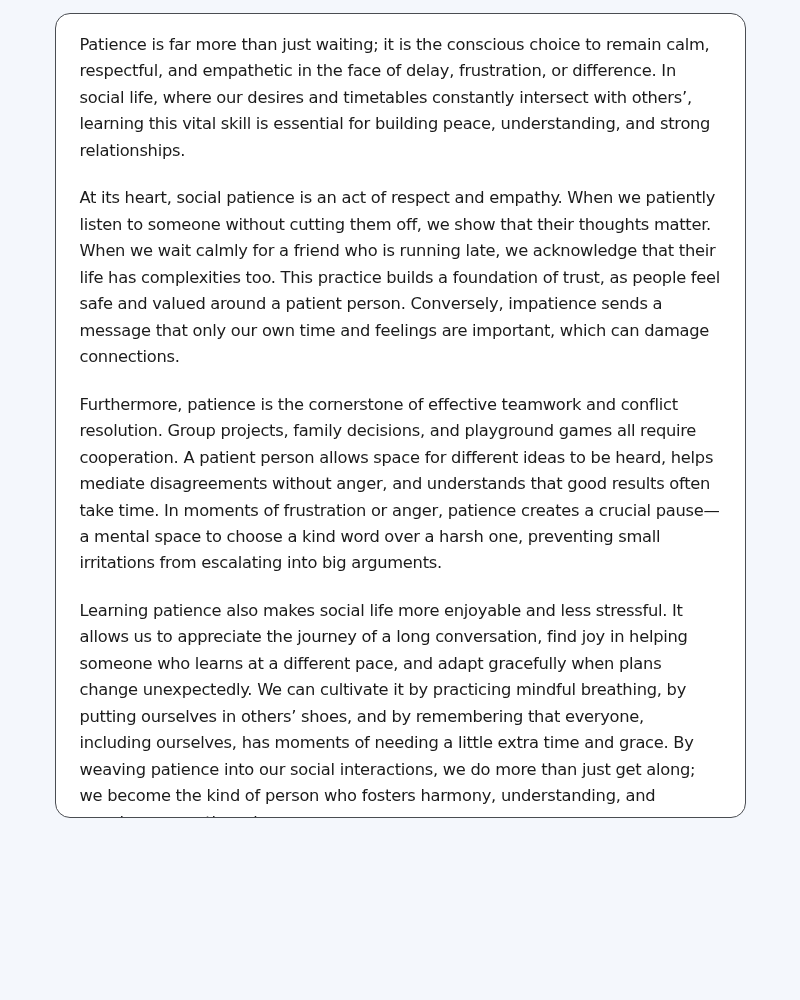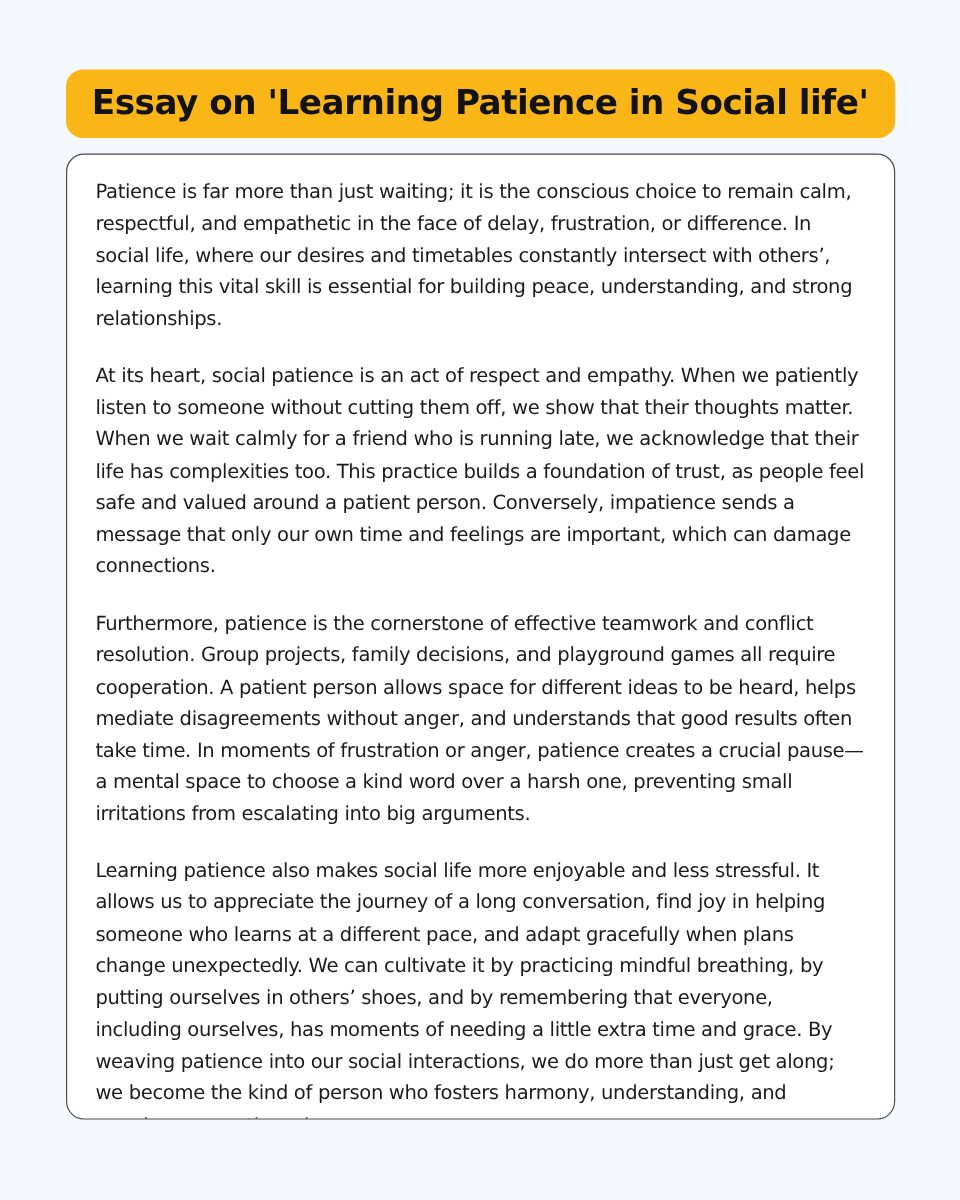--- a/index.html
+++ b/index.html
@@ -85,23 +85,20 @@
     font-weight: 700;
     letter-spacing: -0.3px;
     color: #0e4c47;
   }
 </style>
 </head>
 <body>
 
 <div class="page">
 
-  <div class="title-banner">
-    <span class="title-text">Essay on 'Learning Patience in Social life'</span>
-  </div>
 
   <div class="essay-card">
     <div class="essay-body">
       <p>Patience is far more than just waiting; it is the conscious choice to remain calm, respectful, and empathetic in the face of delay, frustration, or difference. In social life, where our desires and timetables constantly intersect with others’, learning this vital skill is essential for building peace, understanding, and strong relationships.</p>
       <p>At its heart, social patience is an act of respect and empathy. When we patiently listen to someone without cutting them off, we show that their thoughts matter. When we wait calmly for a friend who is running late, we acknowledge that their life has complexities too. This practice builds a foundation of trust, as people feel safe and valued around a patient person. Conversely, impatience sends a message that only our own time and feelings are important, which can damage connections.</p>
       <p>Furthermore, patience is the cornerstone of effective teamwork and conflict resolution. Group projects, family decisions, and playground games all require cooperation. A patient person allows space for different ideas to be heard, helps mediate disagreements without anger, and understands that good results often take time. In moments of frustration or anger, patience creates a crucial pause—a mental space to choose a kind word over a harsh one, preventing small irritations from escalating into big arguments.</p>
       <p>Learning patience also makes social life more enjoyable and less stressful. It allows us to appreciate the journey of a long conversation, find joy in helping someone who learns at a different pace, and adapt gracefully when plans change unexpectedly. We can cultivate it by practicing mindful breathing, by putting ourselves in others’ shoes, and by remembering that everyone, including ourselves, has moments of needing a little extra time and grace. By weaving patience into our social interactions, we do more than just get along; we become the kind of person who fosters harmony, understanding, and genuine connection wherever we go.</p>
     </div>
   </div>
 

